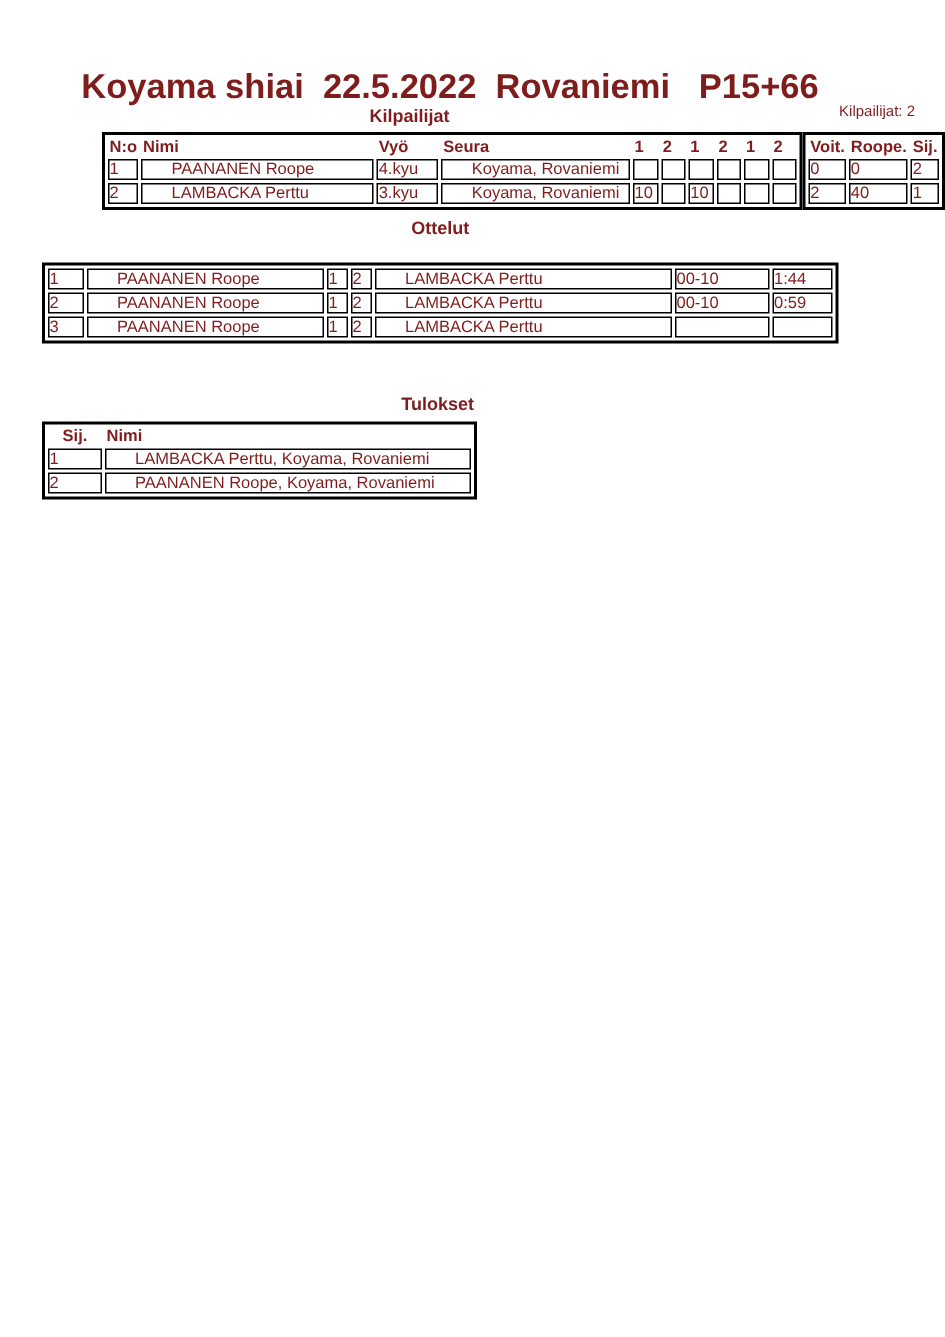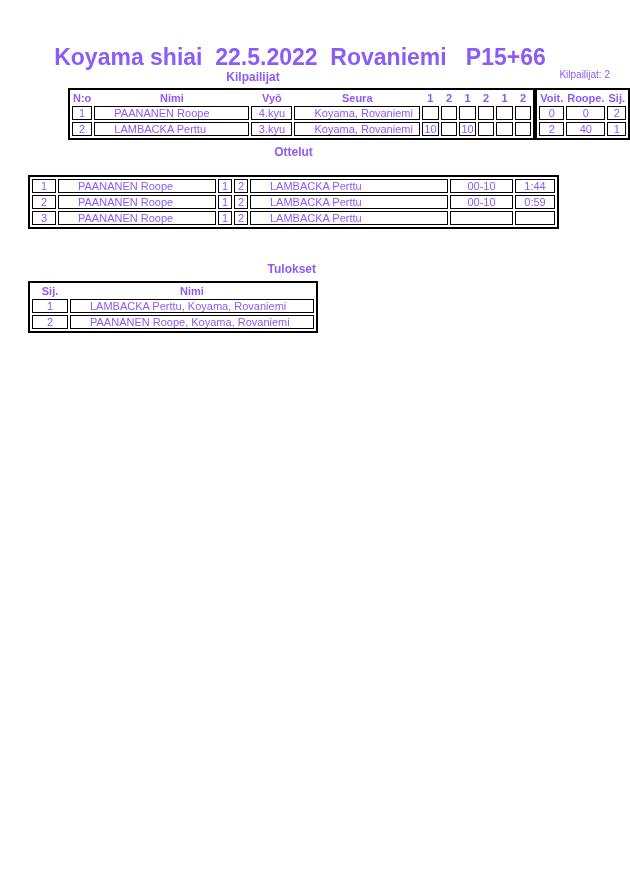--- a/index.html
+++ b/index.html
@@ -1,40 +1,40 @@
 <!DOCTYPE html>
 <html><head>
 <meta charset="utf-8">
 <style>
   html,body { margin:0; padding:0; background:#ffffff; }
   .page {
     position:relative; width:630px; height:770px; background:#ffffff;
-    font-family:"Liberation Sans", sans-serif; color:#8b5cf6; overflow:hidden;
+    font-family:"Liberation Sans", sans-serif; color:#7f1d1d; overflow:hidden;
   }
   .title {
     position:absolute; top:44px; left:0; width:600px; text-align:center;
     font-size:23px; font-weight:bold; white-space:pre; letter-spacing:0px;
   }
   .section-label { position:absolute; font-size:12px; font-weight:bold; text-align:center; }
-  .lbl-kilpailijat { top:70px; left:16px; width:474px; }
+  .lbl-kilpailijat { top:70px; left:36px; width:474px; }
   .lbl-ottelut    { top:145px; left:28px; width:531px; }
   .lbl-tulokset   { top:262px; left:28px; width:288px;text-align:right; }
   .count-label { position:absolute; top:69px; left:430px; width:180px; text-align:right; font-size:10px; }
 
   .tbl-wrap { position:absolute; display:flex; align-items:stretch; }
   .pos-competitors { top:88px; left:28px;margin-left:40px; }
   .pos-matches     { top:175px; left:28px; }
   .pos-results     { top:281px; left:28px; }
 
   table { border-collapse:separate; border-spacing:2px; border:2px solid #000; background:#fff; table-layout:fixed; }
   th { font-size:11px; font-weight:bold; height:12px; line-height:12px; padding:0 1px; white-space:nowrap; overflow:hidden; }
   td { border:1px solid #000; font-size:11px; height:12px; line-height:12px; padding:0; white-space:nowrap; overflow:hidden; }
   .l { text-align:left; }
   td.l { padding:0 0 0 19px; }
-  .c { text-align:center; }
+  .c { text-align:left; }
 </style>
 </head>
 <body>
 
 <div class="page">
 
   <div class="title">Koyama shiai  22.5.2022  Rovaniemi   P15+66</div>
 
   <div class="section-label lbl-kilpailijat">Kilpailijat</div>
 

